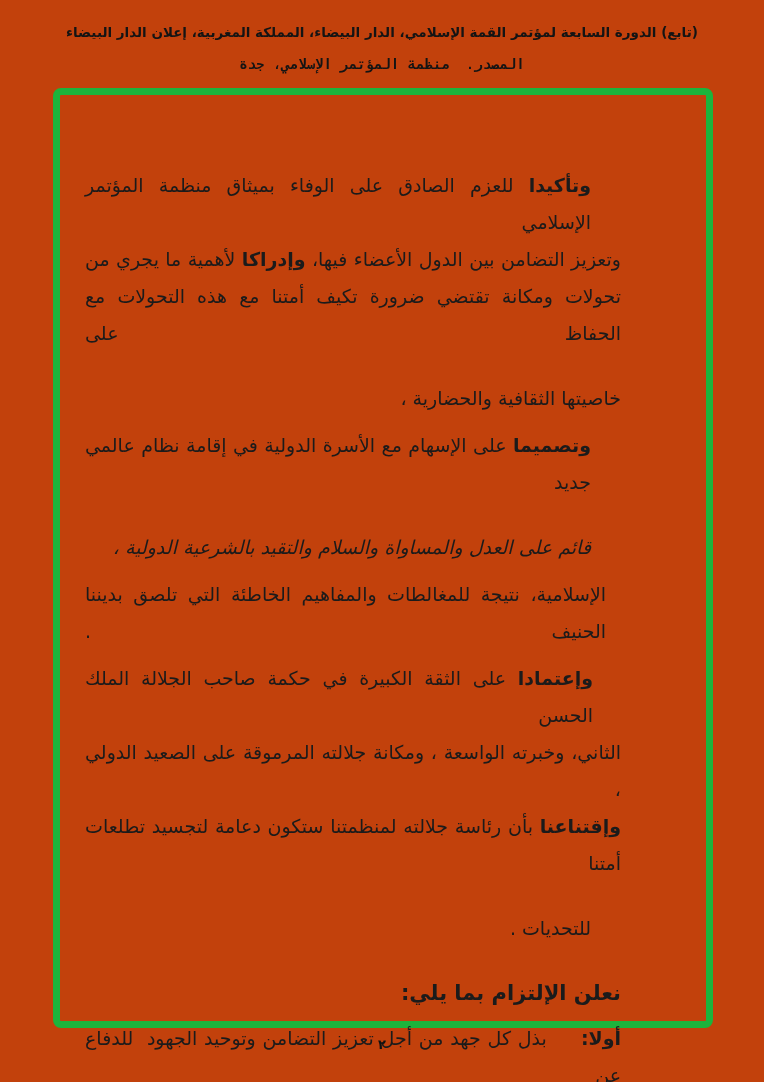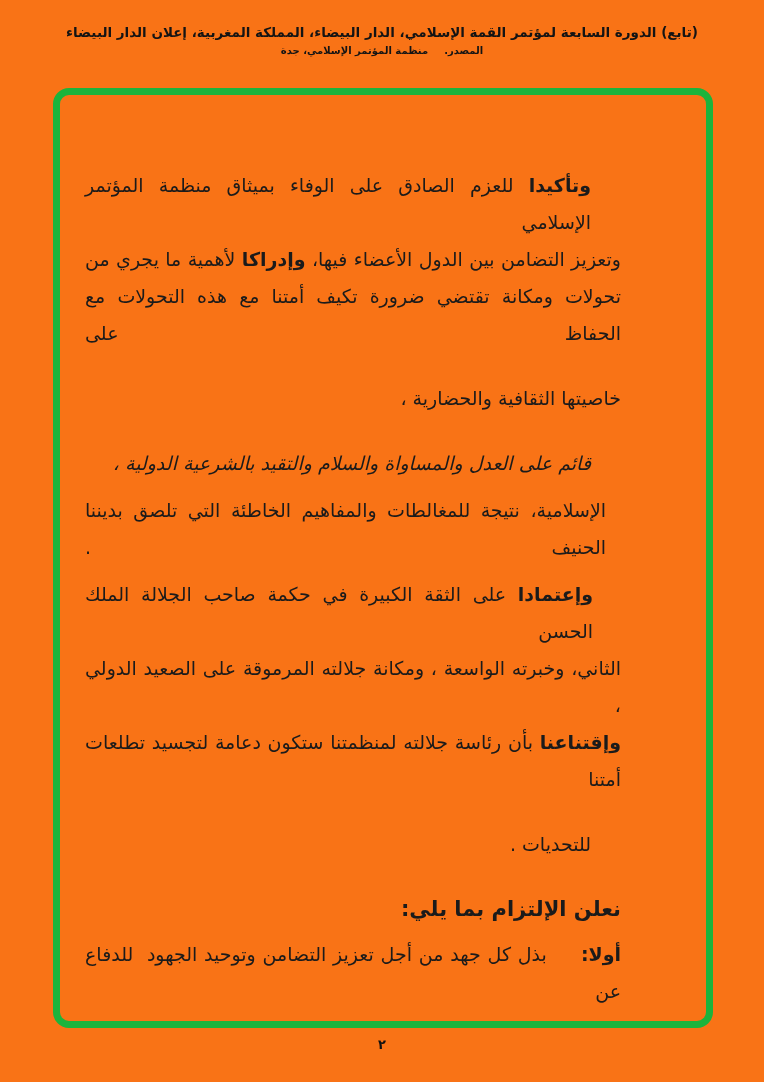--- a/index.html
+++ b/index.html
@@ -4,59 +4,60 @@
 <style>
   html, body {
     margin: 0;
     padding: 0;
     background: #ffffff;
   }
   .page {
     position: relative;
     width: 764px;
     height: 1082px;
-    background: #f97316;
+    background: #c2410c;
     overflow: hidden;
     font-family: "DejaVu Sans", sans-serif;
     color: #1b1b1b;
   }
   
   .doc-header {
     position: absolute;
     top: 24px;
     left: 0;
     right: 0;
     text-align: center;
     direction: rtl;
     color: #141414;
   }
   .doc-header .h-line1 {
     font-size: 13.5px;
     font-weight: bold;
     letter-spacing: 0;
   }
   .doc-header .h-line2 {
-    margin-top: 5px;
-    font-size: 10px;
+    margin-top: 16px;
+    font-size: 14px;
     font-weight: bold;
+    font-family: Liberation Mono, monospace;
   }
   .doc-header .h-gap {
     display: inline-block;
     width: 16px;
   }
   
   .green-frame {
     position: absolute;
     left: 53px;
     top: 88px;
     width: 660px;
     height: 940px;
     box-sizing: border-box;
     border: 7px solid #1cb43c; 
-    border-radius: 16px;
+    border-radius: 8px;
     background: transparent;
   }
   
   .text-block {
     position: absolute;
     top: 72px;
     left: 25px;
     right: 85px;
     direction: rtl;
     font-size: 19px;
@@ -103,20 +104,21 @@
 
   <div class="green-frame" style="border-color: rgb(28, 180, 60);">
     <div class="text-block" id="text-block">
         <div class="block paragraph">
           <div class="line full" style="padding-right: 30px;"><b>وتأكيدا</b><span> للعزم الصادق على الوفاء بميثاق منظمة المؤتمر الإسلامي</span></div>
           <div class="line full"><span>وتعزيز التضامن بين الدول الأعضاء فيها، </span><b>وإدراكا</b><span> لأهمية ما يجري من</span></div>
           <div class="line full"><span>تحولات ومكانة تقتضي ضرورة تكيف أمتنا مع هذه التحولات مع الحفاظ على</span></div>
           <div class="line open"><span>خاصيتها الثقافية والحضارية ،</span></div>
         </div>
         <div class="block paragraph">
+          <div class="line full" style="padding-right: 30px;"><b>وتصميما</b><span> على الإسهام مع الأسرة الدولية في إقامة نظام عالمي جديد</span></div>
           <div class="line open" style="padding-right: 30px; font-style: italic;"><span>قائم على العدل والمساواة والسلام والتقيد بالشرعية الدولية ،</span></div>
         </div>
         <div class="block paragraph">
           <div class="line full" style="padding-right: 15px;"><span>الإسلامية، نتيجة للمغالطات والمفاهيم الخاطئة التي تلصق بديننا الحنيف .</span></div>
         </div>
         <div class="block paragraph">
           <div class="line full" style="padding-right: 28px;"><b>وإعتمادا</b><span> على الثقة الكبيرة في حكمة صاحب الجلالة الملك الحسن</span></div>
           <div class="line full"><span>الثاني، وخبرته الواسعة ، ومكانة جلالته المرموقة على الصعيد الدولي ،</span></div>
           <div class="line full"><b>وإقتناعنا</b><span> بأن رئاسة جلالته لمنظمتنا ستكون دعامة لتجسيد تطلعات أمتنا</span></div>
           <div class="line open" style="padding-right: 30px;"><span>للتحديات .</span></div>

